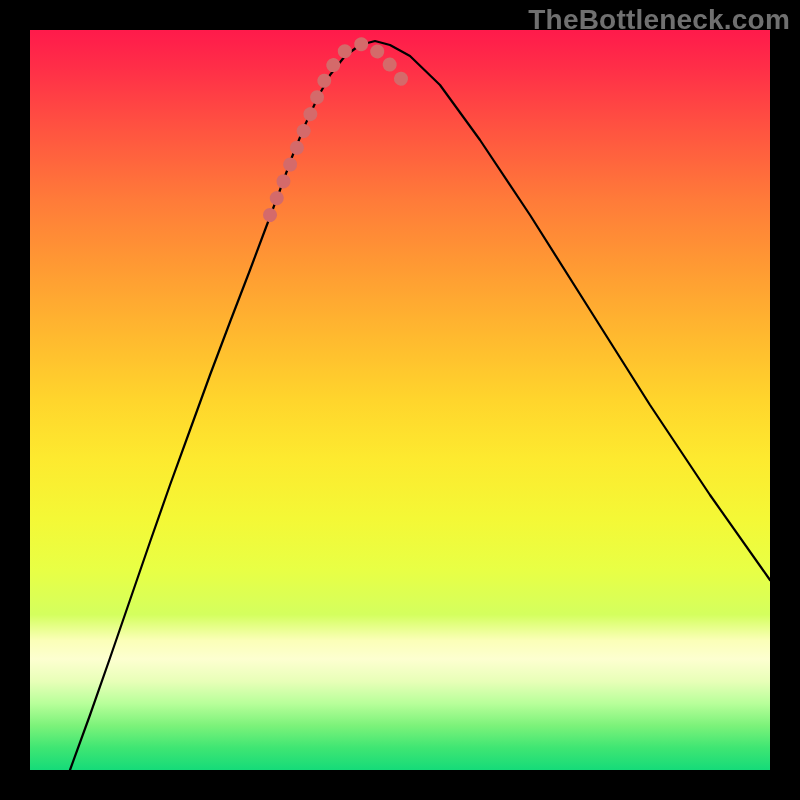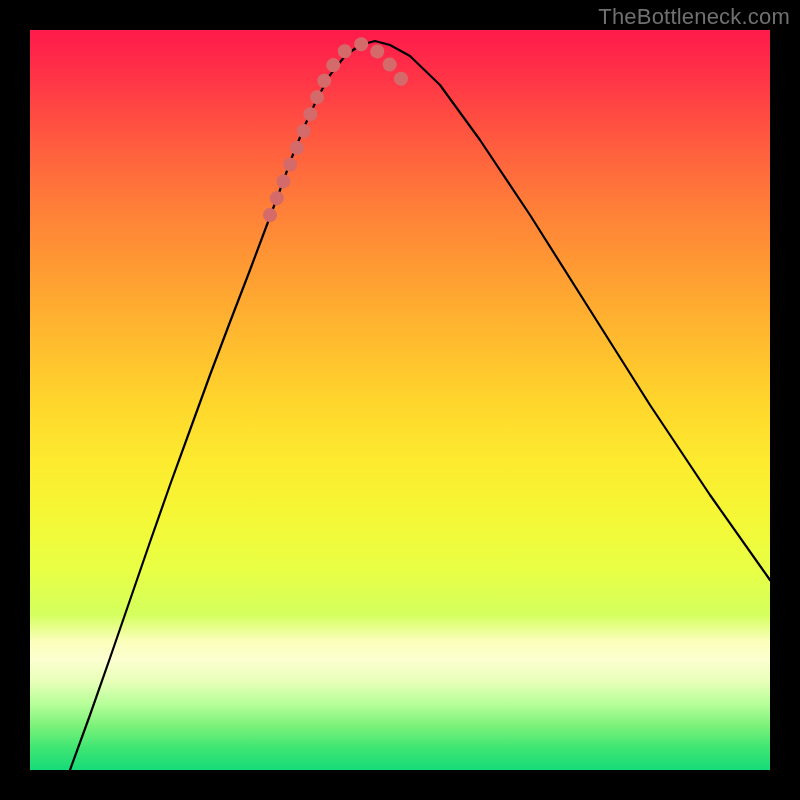--- a/index.html
+++ b/index.html
@@ -17,22 +17,22 @@
     top: 0;
     width: 800px;
     height: 800px;
     background: #000;
   }
   .watermark {
     position: absolute;
     top: 4px;
     right: 10px;
     color: #707070;
-    font-size: 22px;
-    font-weight: 400;
+    font-size: 28px;
+    font-weight: 700;
     letter-spacing: 0.2px;
     user-select: none;
   }
   .plot {
     position: absolute;
     left: 30px;
     top: 30px;
     width: 740px;
     height: 740px;
     background: linear-gradient(to bottom,

